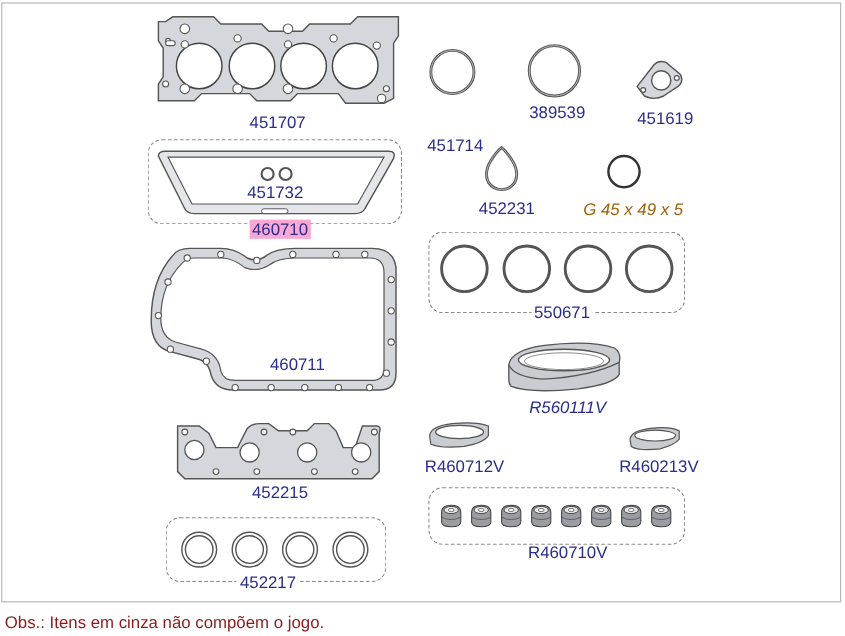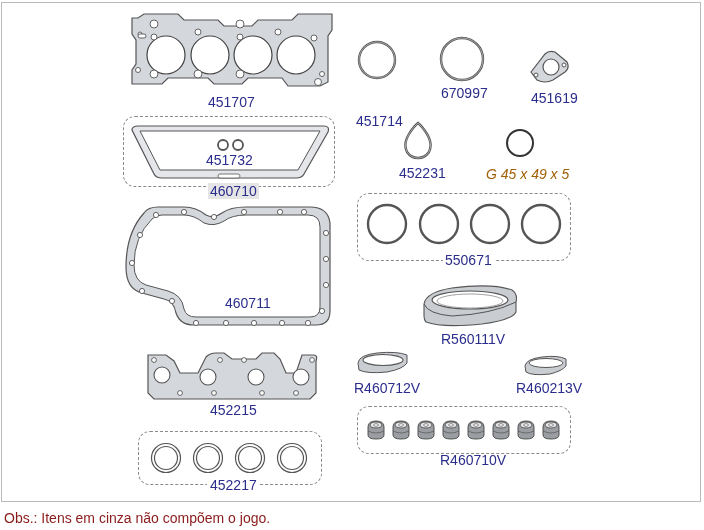--- a/index.html
+++ b/index.html
@@ -54,21 +54,21 @@
     </svg>
 </div>
 <div class="lbl" style="left:356px;top:87px;margin-top:26px;">451714</div>
 
 <div class="part" style="left:439px;top:36px;">
   <svg width="46" height="46">
       <circle cx="23" cy="23" r="21" fill="none" stroke="#555" stroke-width="2.4"></circle>
       <circle cx="23" cy="23" r="21" fill="none" stroke="#bbb" stroke-width="0.8"></circle>
     </svg>
 </div>
-<div class="lbl" style="left:441px;top:85px;">670997</div>
+<div class="lbl" style="left:441px;top:85px;">389539</div>
 
 <div class="part" style="left:527px;top:50px;">
   <svg width="44" height="34" viewBox="0 0 44 34">
     <path d="M4 22 L18 4 Q22 0 28 2 L40 12 Q43 18 38 22 L26 30 Q18 34 10 30 Z" fill="#d4d7dc" stroke="#555" stroke-width="1.2"></path>
     <circle cx="24" cy="17" r="8" fill="#fff" stroke="#555" stroke-width="1.2"></circle>
     <circle cx="9" cy="25" r="2" fill="#fff" stroke="#555"></circle>
     <circle cx="37" cy="15" r="2" fill="#fff" stroke="#555"></circle>
   </svg>
 </div>
 <div class="lbl" style="left:531px;top:90px;">451619</div>
@@ -81,21 +81,21 @@
     <rect x="90" y="50" width="22" height="4" rx="2" fill="#fff" stroke="#555" stroke-width="0.8"></rect>
   </svg>
 </div>
 <div class="part" style="left:216px;top:138px;">
   <svg width="30" height="14">
       <circle cx="7" cy="7" r="5" fill="#fff" stroke="#555" stroke-width="1.8"></circle>
       <circle cx="22" cy="7" r="5" fill="#fff" stroke="#555" stroke-width="1.8"></circle>
     </svg>
 </div>
 <div class="lbl" style="left:206px;top:152px;">451732</div>
-<div class="lbl" style="left:208px;top:183px;background:#e5e5e5;padding:0 2px;">460710</div>
+<div class="lbl" style="left:208px;top:183px;background:#f9a8d4;padding:0 2px;">460710</div>
 
 <div class="part" style="left:403px;top:120px;">
   <svg width="30" height="40" viewBox="0 0 30 40">
       <path d="M15 3 Q19 6 24 14 Q30 24 26 32 Q22 38 15 38 Q8 38 4 32 Q0 24 6 14 Q11 6 15 3 Z" fill="none" stroke="#555" stroke-width="2.4"></path>
       <path d="M15 3 Q19 6 24 14 Q30 24 26 32 Q22 38 15 38 Q8 38 4 32 Q0 24 6 14 Q11 6 15 3 Z" fill="none" stroke="#bbb" stroke-width="0.8"></path>
     </svg>
 </div>
 <div class="lbl" style="left:399px;top:165px;">452231</div>
 
 <div class="part" style="left:505px;top:128px;">
@@ -148,21 +148,21 @@
 <div class="lbl" style="left:209px;top:295px;margin-left:16px;">460711</div>
 
 <div class="part" style="left:422px;top:284px;">
   <svg width="96" height="44" viewBox="0 0 96 44">
     <path d="M2 20 Q4 8 30 4 Q70 -1 90 6 Q96 10 94 18 V28 Q90 36 60 40 Q20 44 4 38 Q2 36 2 32 Z" fill="#c9ccd1" stroke="#555" stroke-width="1.1"></path>
     <path d="M2 20 Q6 30 30 32 Q70 30 94 18" fill="none" stroke="#555" stroke-width="1"></path>
     <ellipse cx="48" cy="16" rx="38" ry="9" fill="#fff" stroke="#555" stroke-width="1.2"></ellipse>
     <ellipse cx="48" cy="17" rx="33" ry="7" fill="none" stroke="#888" stroke-width="0.8"></ellipse>
   </svg>
 </div>
-<div class="lbl" style="left:441px;top:331px;">R560111V</div>
+<div class="lbl" style="left:441px;top:331px;font-style:italic;">R560111V</div>
 
 <div class="part" style="left:357px;top:351px;">
   <svg width="52" height="24" viewBox="0 0 52 24">
     <path d="M1 12 Q2 4 20 2 Q40 0 50 4 V12 Q46 18 30 21 Q10 23 2 19 Z" fill="#c9ccd1" stroke="#555" stroke-width="1"></path>
     <ellipse cx="26" cy="9" rx="20" ry="5.5" fill="#fff" stroke="#555" stroke-width="1.1"></ellipse>
   </svg>
 </div>
 <div class="lbl" style="left:354px;top:380px;">R460712V</div>
 
 <div class="part" style="left:524px;top:355px;">
@@ -227,15 +227,15 @@
         <circle cx="16" cy="16" r="11.5"></circle>
       <circle cx="58" cy="16" r="14.5"></circle>
         <circle cx="58" cy="16" r="11.5"></circle>
       <circle cx="100" cy="16" r="14.5"></circle>
         <circle cx="100" cy="16" r="11.5"></circle>
       <circle cx="142" cy="16" r="14.5"></circle>
         <circle cx="142" cy="16" r="11.5"></circle>
     </g>
   </svg>
 </div>
-<div class="lbl" style="left:207px;top:477px;background:#fff;padding:0 3px;">452217</div>
+<div class="lbl" style="left:197px;top:477px;background:#fff;padding:0 3px;">452217</div>
 
 <div class="note">Obs.: Itens em cinza não compõem o jogo.</div>
 
 </body></html>

